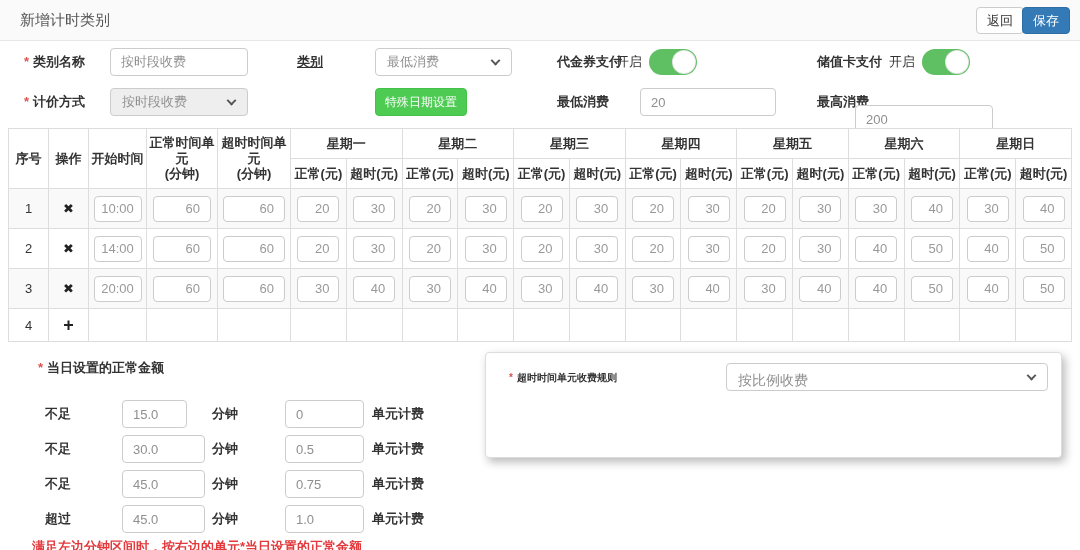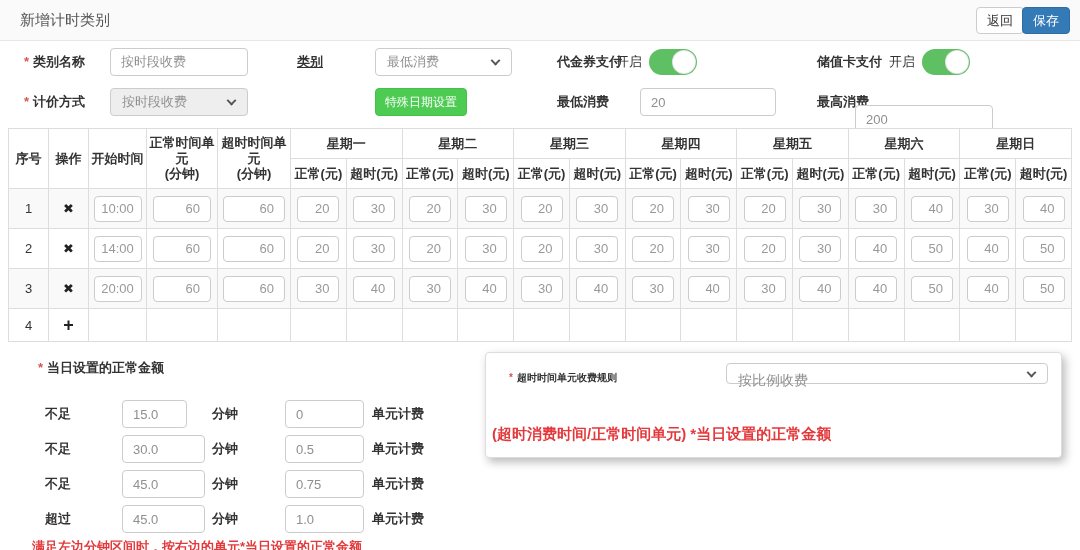--- a/index.html
+++ b/index.html
@@ -287,20 +287,19 @@
     <input class="inp" style="left: 122px; top: 0px; width: 83px;" value="45.0">
     <span class="suffix" style="left:212px;">分钟</span>
     <input class="inp" style="left: 285px; top: 0px; width: 79px;" value="1.0">
     <span class="suffix" style="left:372px;">单元计费</span>
   </div>
 
   <div class="note-red" style="left:32px;top:538px;font-size:13px;">满足左边分钟区间时，按右边的单元*当日设置的正常金额</div>
 
   <div class="panel">
     <div class="lbl" style="left:23px;top:11px;font-size:10px;"><span class="req">*</span><span>超时时间单元收费规则</span></div>
-    <div class="select" style="left:240px;top:10px;width:322px;height:21px;">
+    <div class="select" style="left:240px;top:10px;width:322px;height:28px;">
       <span class="val" style="line-height:33px;font-size:14px;">按比例收费</span>
       <span class="chev"></span>
     </div>
-    <div class="note-red" style="left:6px;top:72px;font-size:15px;">(超时消费时间/正常时间单元) *当日设置的正常金额</div>
   </div>
 
 </div>
 
 </body></html>

